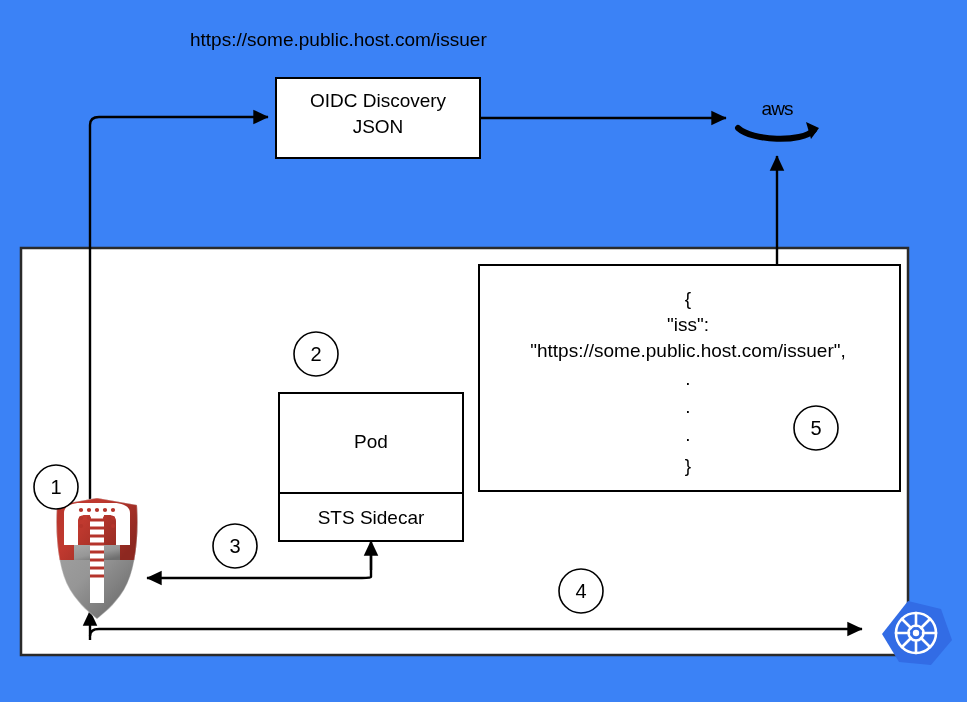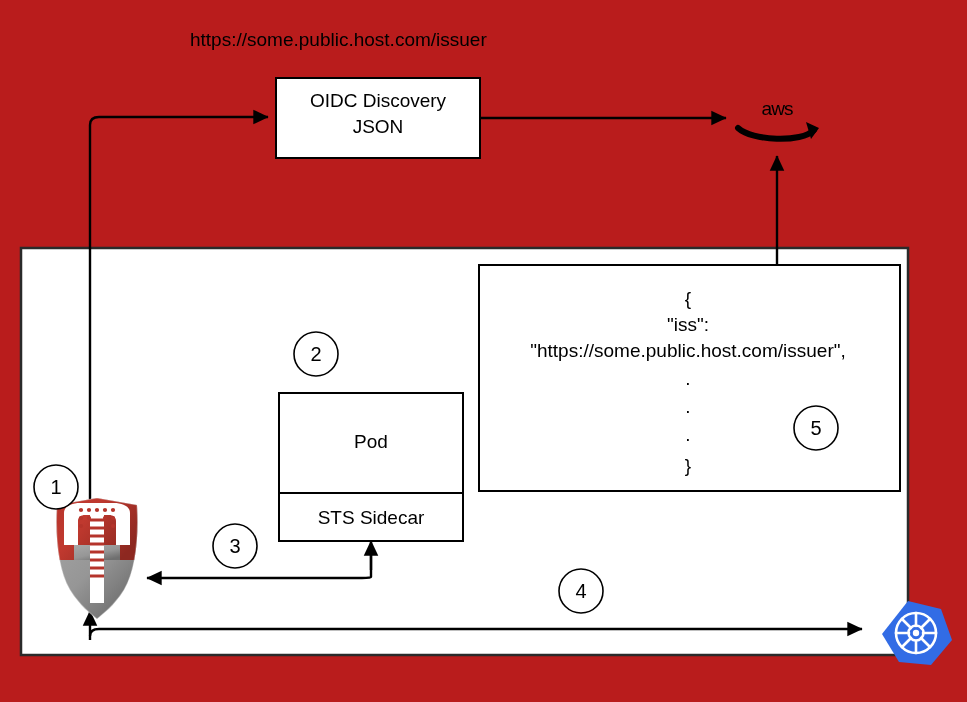--- a/index.html
+++ b/index.html
@@ -11,21 +11,21 @@
   body {
     font-family: "Liberation Sans", sans-serif;
     width: 967px;
     height: 702px;
     overflow: hidden;
   }
   #diagram-root {
     position: relative;
     width: 967px;
     height: 702px;
-    background: #b91c1c;
+    background: #3b82f6;
   }
   svg#diagram-svg {
     display: block;
     width: 967px;
     height: 702px;
   }
   .dg-text {
     font-family: "Liberation Sans", sans-serif;
     fill: #000000;
     font-size: 19px;

